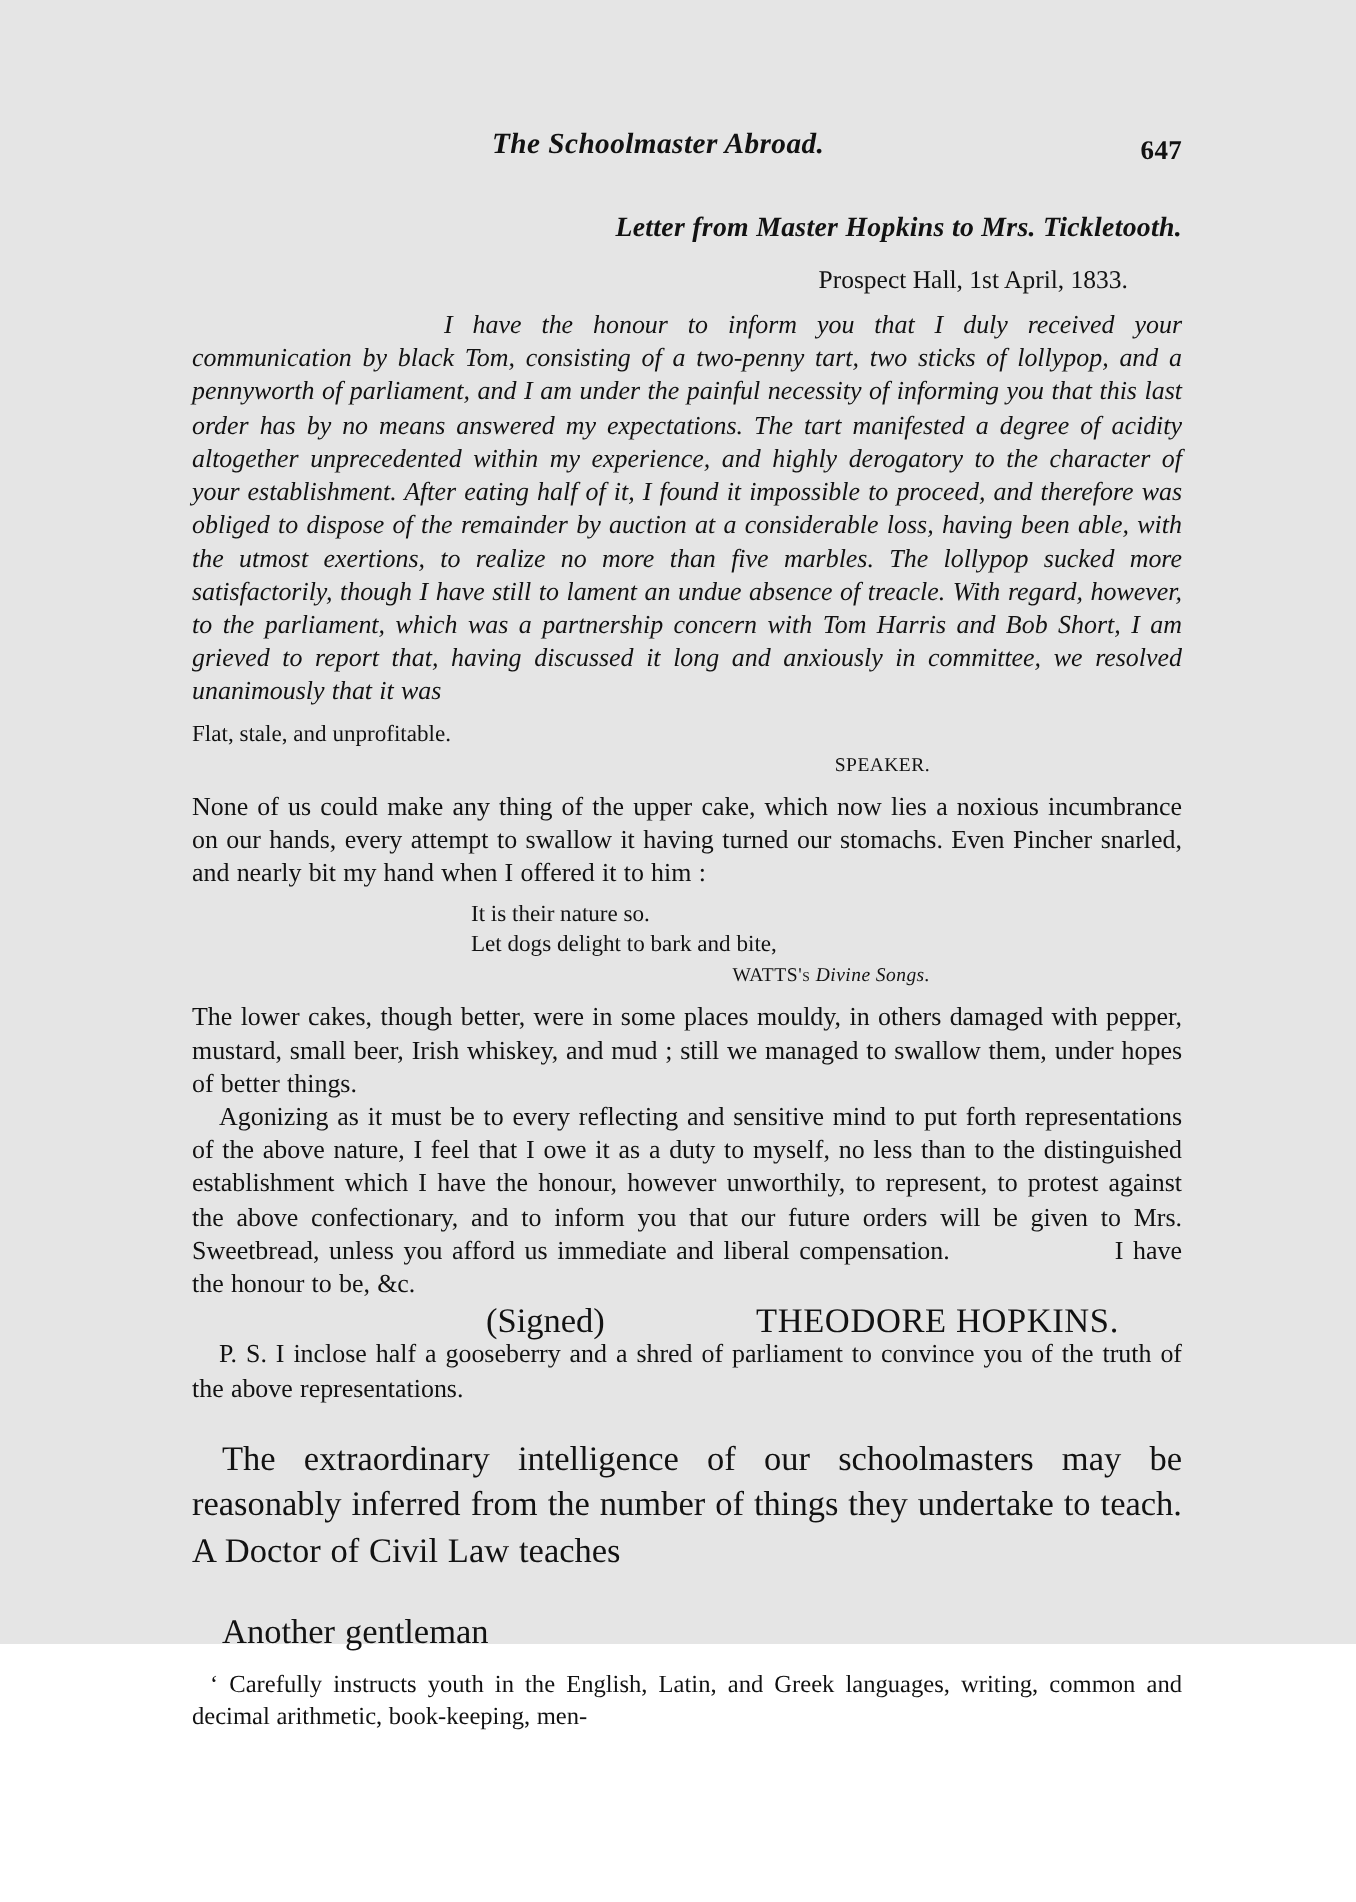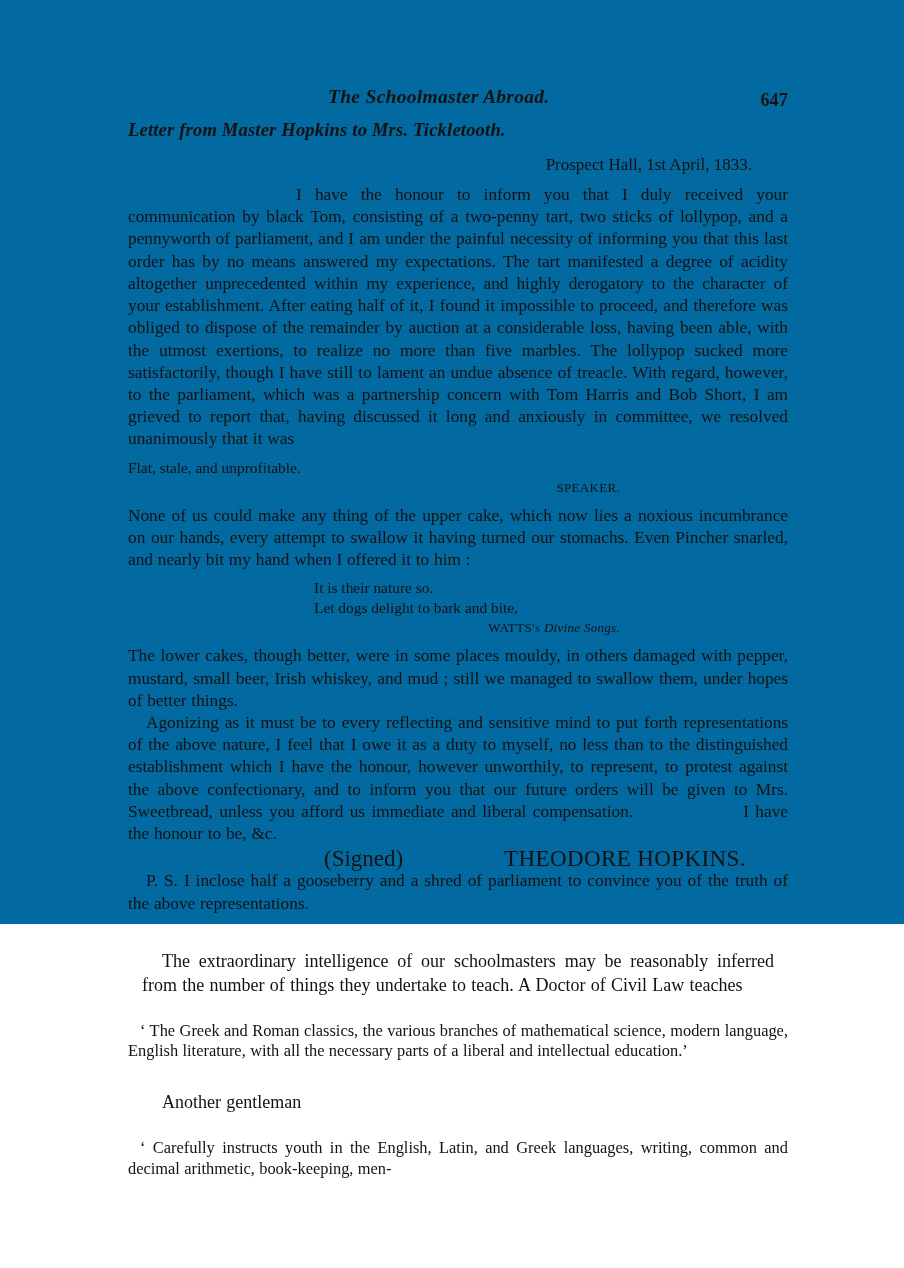--- a/index.html
+++ b/index.html
@@ -13,22 +13,22 @@
     position: relative;
     font-family: "Liberation Serif", "DejaVu Serif", serif;
     color: #121212;
     overflow: hidden;
   }
 
   .page {
     position: absolute;
     left: 0; top: 0;
     width: 904px;
-    height: 924px;
-    background: #0369a1;
+    height: 1096px;
+    background: #e5e5e5;
   }
 
   .content {
     position: absolute;
     left: 128px;
     top: 86px;
     width: 660px;
   }
 
   
@@ -49,24 +49,25 @@
     position: absolute;
     right: 0;
     top: 4px;
     font-weight: bold;
     font-size: 18px;
     letter-spacing: .2px;
   }
 
   
   .letter-title {
-    text-align: left;
+    text-align: right;
     font-style: italic;
     font-weight: bold;
     font-size: 18.5px;
+    margin-top: 22px;
     letter-spacing: .2px;
   }
 
   .dateline {
     text-align: right;
     font-size: 17px;
     margin-top: 14px;
     padding-right: 36px;
   }
 
@@ -85,20 +86,21 @@
     font-size: 17.3px;
     line-height: 1.285;
     text-align: justify;
     text-align-last: left;
     margin: 0;
     hyphens: none;
     word-spacing: .5px;
   }
   p.body.indent-first {
     text-indent: 0;
+    font-style: italic;
   }
   p.body.para-indent {
     text-indent: 18px;
   }
   .lead-gap {
     display: inline-block;
     width: 168px;
   }
 
   
@@ -143,25 +145,25 @@
   }
   .sig-name {
     position: absolute;
     left: 376px;
     top: 0;
     letter-spacing: .4px;
   }
 
   
   p.large {
-    font-size: 18px;
+    font-size: 23px;
     line-height: 1.33;
     text-align: justify;
     text-align-last: left;
-    margin: 14px;
+    margin: 0;
     text-indent: 20px;
     word-spacing: .8px;
   }
 
   
   p.extract {
     font-size: 16.4px;
     line-height: 1.26;
     text-align: justify;
     text-align-last: left;
@@ -221,21 +223,20 @@
     </div>
 
     <p class="body para-indent">P. S. I inclose half a gooseberry and a shred of parliament to convince you of the truth of the above representations.</p>
 
     <div class="sp-lg"></div>
 
     <p class="large">The extraordinary intelligence of our schoolmasters may be reasonably inferred from the number of things they undertake to teach. A Doctor of Civil Law teaches</p>
 
     <div class="sp-sm"></div>
 
-    <p class="extract">‘ The Greek and Roman classics, the various branches of mathematical science, modern language, English literature, with all the necessary parts of a liberal and intellectual education.’</p>
 
     <div class="sp-md"></div>
 
     <p class="large">Another gentleman</p>
 
     <div class="sp-sm"></div>
 
     <p class="extract">‘ Carefully instructs youth in the English, Latin, and Greek languages, writing, common and decimal arithmetic, book-keeping, men-</p>
 
   </div>

